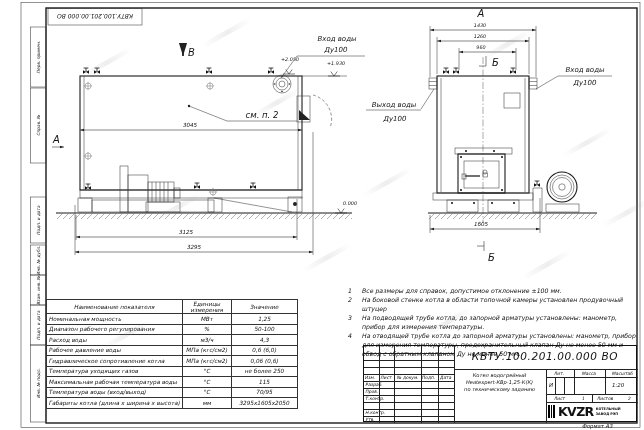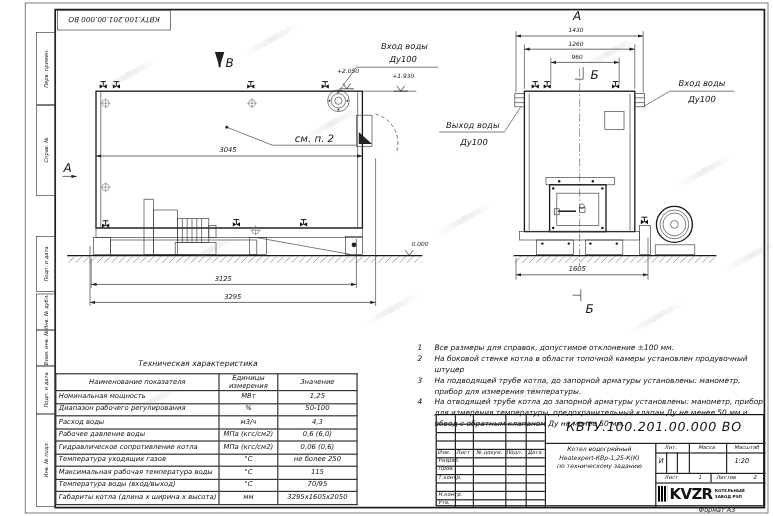--- a/index.html
+++ b/index.html
@@ -279,21 +279,20 @@
     <span class="num">3</span>
     <span>На подводящей трубе котла, до запорной арматуры установлены: манометр, прибор для измерения температуры.</span>
   </div>
   <div class="note">
     <span class="num">4</span>
     <span>На отводящей трубе котла до запорной арматуры установлены: манометр, прибор для измерения температуры, предохранительный клапан Ду не менее 50 мм и обвод с обратным клапаном Ду не менее 50 мм.</span>
   </div>
 </div>
 
 <div class="spec">
-  <div class="title">Техническая характеристика</div>
   <table class="tc">
     <tbody>
           <tr class="hd">
       <td style="width:131px">Наименование показателя</td>
       <td style="width:44px">Единицы измерения</td>
       <td style="width:61px">Значение</td>
     </tr>
     <tr>
             <td>Номинальная мощность</td>
             <td class="c">МВт</td>

